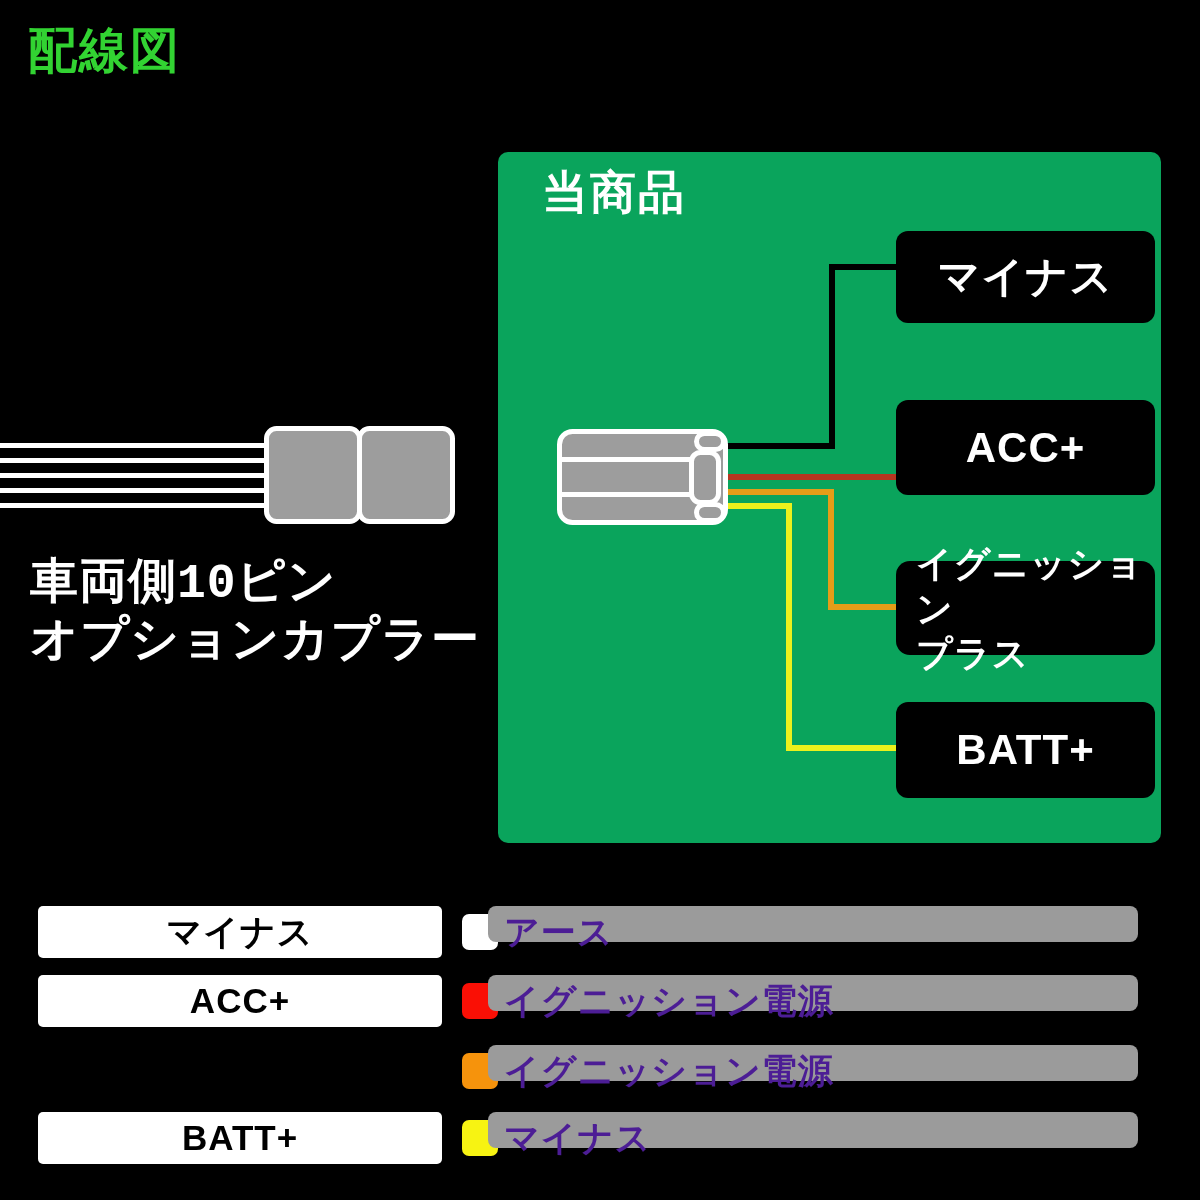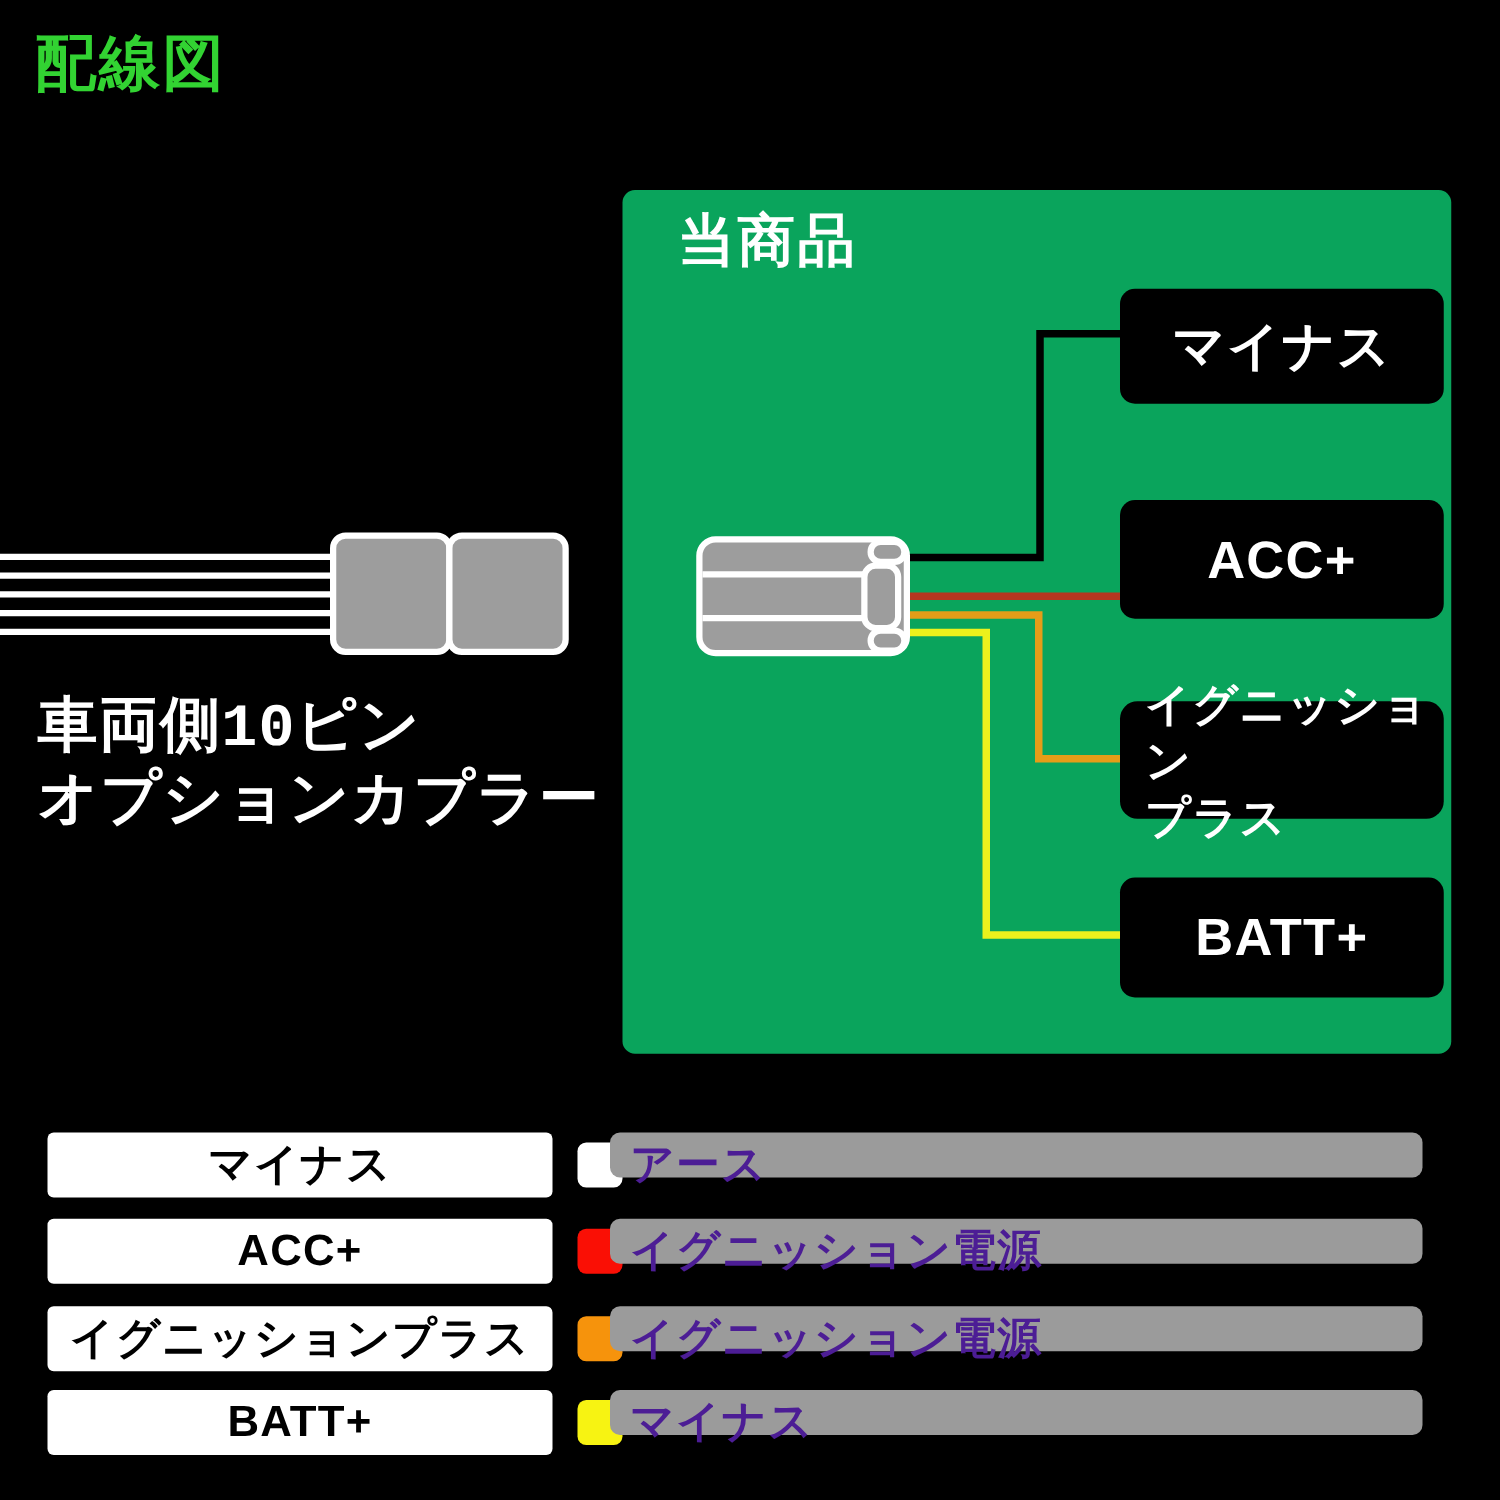--- a/index.html
+++ b/index.html
@@ -112,21 +112,20 @@
     <div class="legend-name">マイナス</div>
     <div class="legend-swatch" style="background: rgb(255, 255, 255);"></div>
     <div class="legend-meaning">アース</div>
   </div>
   <div class="legend-row r1">
     <div class="legend-name">ACC+</div>
     <div class="legend-swatch" style="background: rgb(250, 15, 5);"></div>
     <div class="legend-meaning">イグニッション電源</div>
   </div>
   <div class="legend-row r2">
-    <div class="legend-name">イグニッションプラス</div>
     <div class="legend-swatch" style="background: rgb(246, 147, 12);"></div>
     <div class="legend-meaning">イグニッション電源</div>
   </div>
   <div class="legend-row r3">
     <div class="legend-name">BATT+</div>
     <div class="legend-swatch" style="background: rgb(247, 243, 18);"></div>
     <div class="legend-meaning">マイナス</div>
   </div>
 
 </div>

